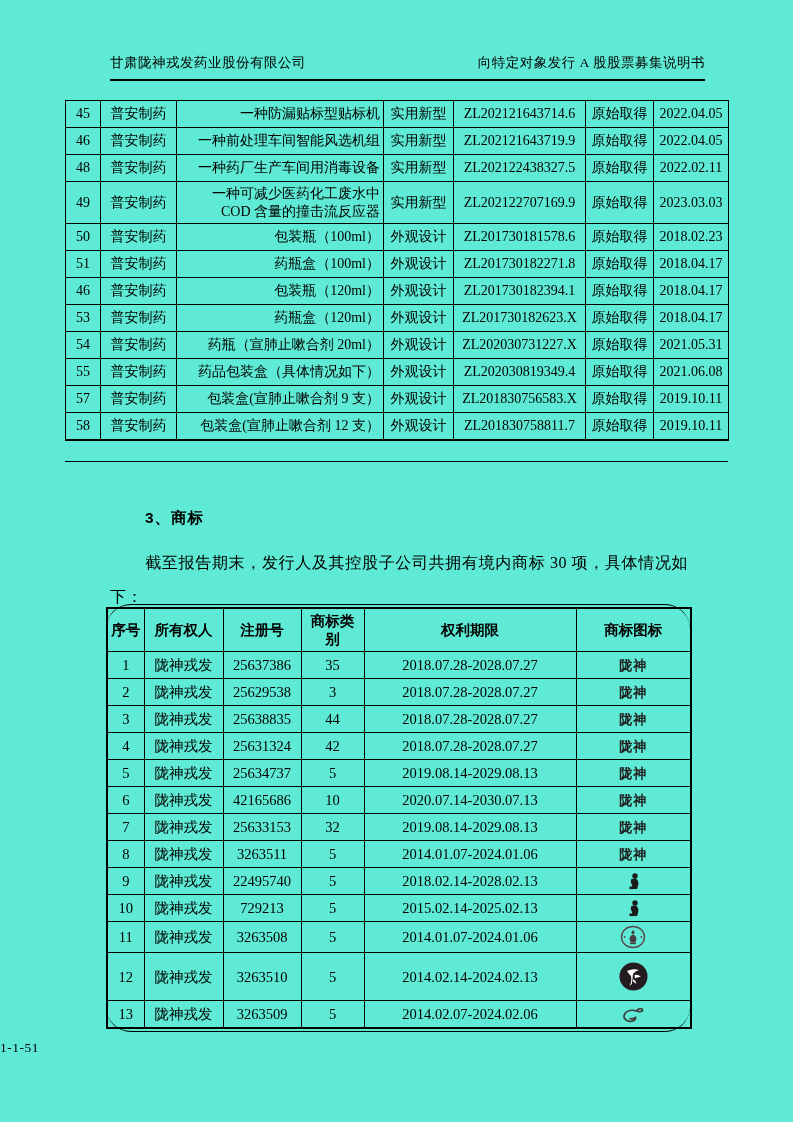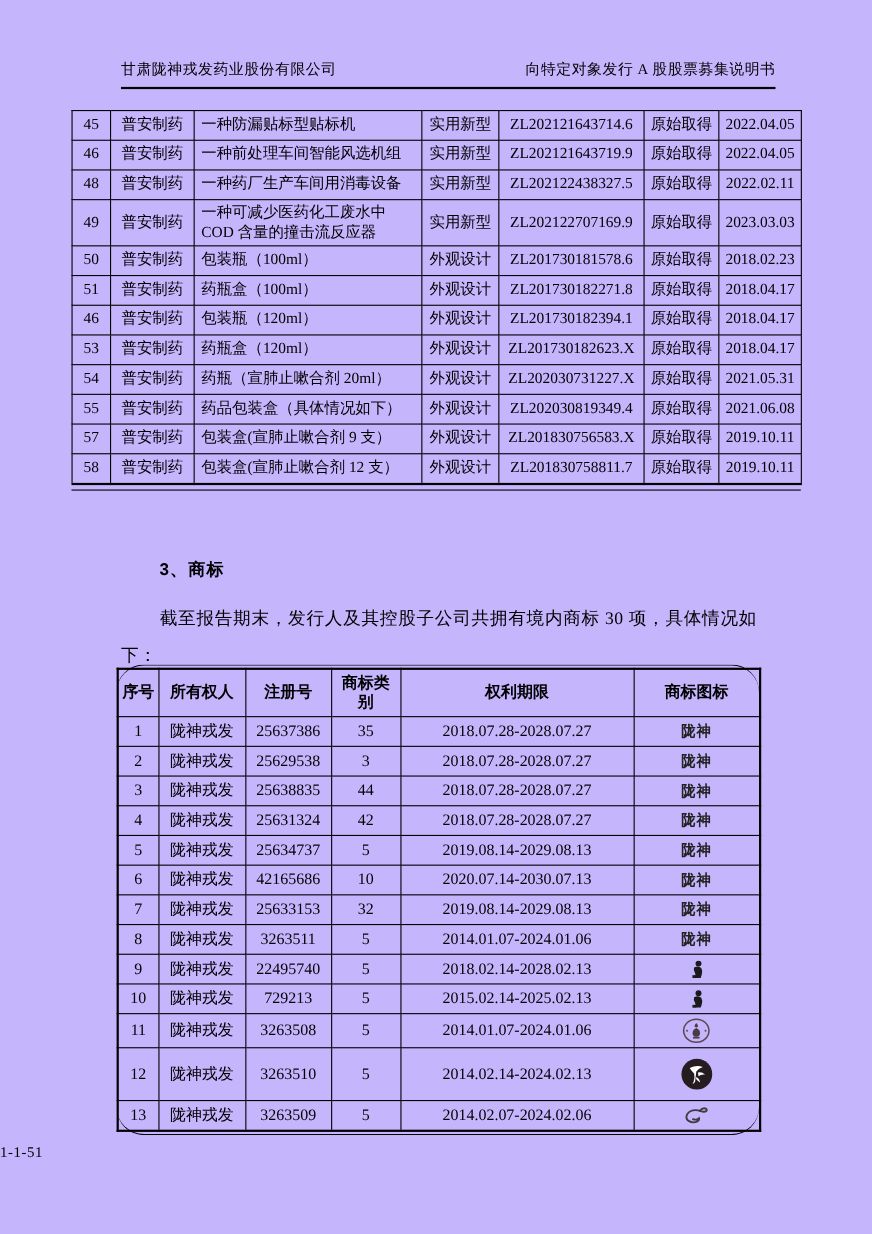--- a/index.html
+++ b/index.html
@@ -1,19 +1,19 @@
 <!DOCTYPE html>
 <html><head>
 <meta charset="utf-8">
 <style>
   html,body{margin:0;padding:0;background:#888;}
   .page{
     position:relative;
     width:793px;height:1122px;
-    background:#c4b5fd;
+    background:#5eead4;
     margin:0 auto;
     font-family:"Liberation Serif","DejaVu Serif",serif;
     color:#000;
     overflow:hidden;
     text-decoration:underline;
   }
   
   .doc-header{
     position:absolute;left:110px;right:88px;top:54px;
     display:flex;justify-content:space-between;align-items:flex-end;
@@ -24,25 +24,25 @@
   table{border-collapse:collapse;table-layout:fixed;}
   td,th{
     border:1px solid #000;
     font-size:14px;line-height:1.25;
     text-align:center;vertical-align:middle;
     padding:3px 3px;overflow:hidden;
   }
   
   .patent-wrap{
     position:absolute;left:65px;top:100px;width:663px;
-    border-bottom:1.5px solid #000;padding-bottom:4px;
+    border-bottom:1.5px solid #000;padding-bottom:20px;
   }
   .patent-table{width:663px;border-top:1.5px solid #000;border-bottom:2.5px solid #000;}
   .patent-table tr{height:27px;}
-  .patent-table td.c-name{text-align:left;padding-left:6px;}
+  .patent-table td.c-name{text-align:right;padding-left:6px;}
   
   .sec-heading{
     position:absolute;left:145px;top:508px;
     font-family:"Liberation Sans","DejaVu Sans",sans-serif;
     font-weight:bold;font-size:15.5px;letter-spacing:1px;
   }
   .sec-para{
     position:absolute;left:110px;top:530px;width:578px;
     font-size:16px;line-height:2.1;
     text-align:justify;text-indent:2.2em;letter-spacing:.4px;

